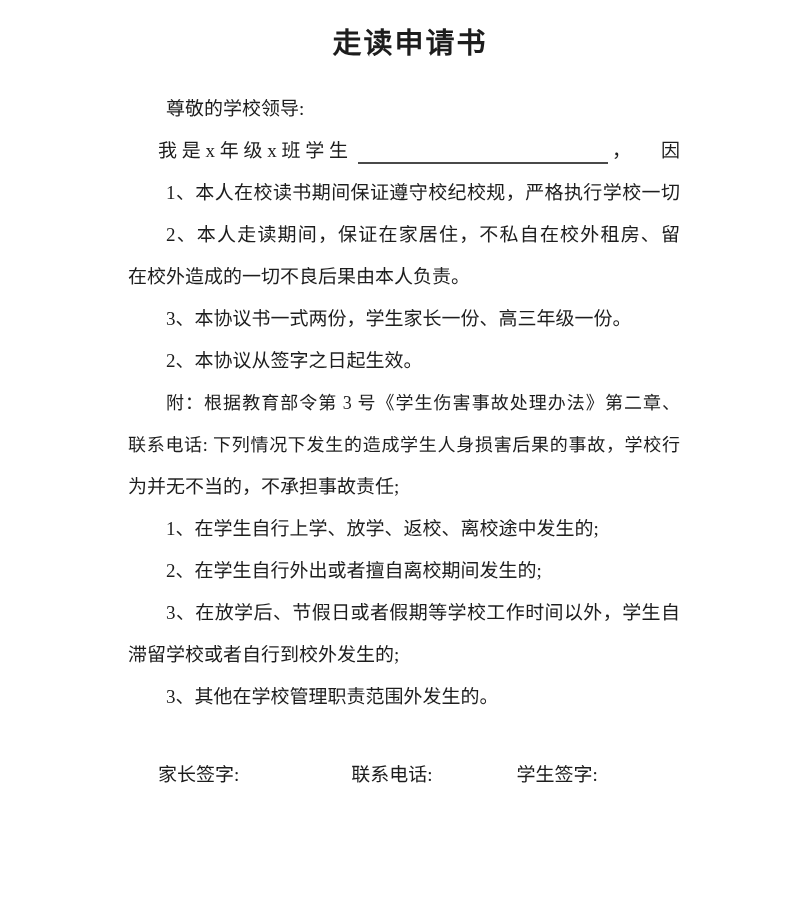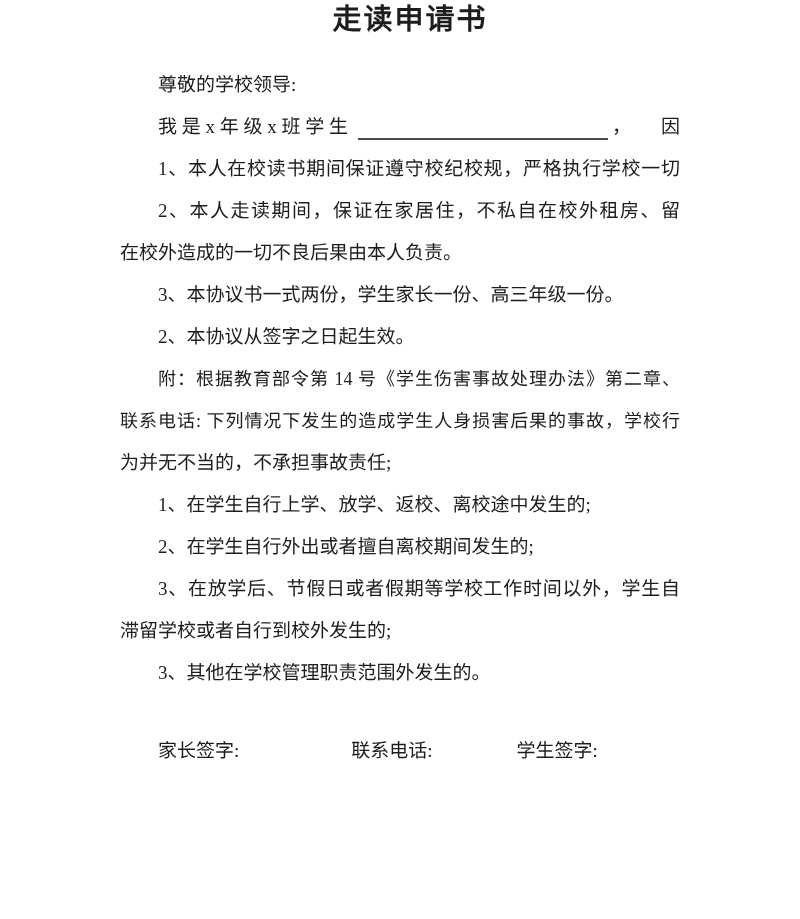--- a/index.html
+++ b/index.html
@@ -10,38 +10,40 @@
   .page {
     position: relative;
     width: 800px;
     height: 919px;
     background: #ffffff;
     color: #1d1d1d;
     font-family: "Liberation Serif", "DejaVu Serif", serif;
     overflow: hidden;
   }
   .doc-title {
+    margin-top: 24px;
     text-align: center;
     font-size: 29px;
     font-weight: 700;
     letter-spacing: 2px;
     line-height: 38px;
     padding-left: 20px;
   }
   .doc-body {
     width: 560px;
     margin: 26px 120px 0 120px;
     font-size: 19px;
   }
   .line {
     height: 42px;
     line-height: 42px;
     overflow: hidden;
     white-space: normal;
     text-align: left;
+    margin-left: 8px;
   }
   .line.ind { padding-left: 38px; }
   .line.j {
     text-align: justify;
     text-align-last: justify;
   }
   .line.fs18 { font-size: 18px; }
   
   .intro-line {
     display: flex;
@@ -98,21 +100,21 @@
 
 
     <div class="line ind j">2、本人走读期间，保证在家居住，不私自在校外租房、留宿。</div>
 
     <div class="line">在校外造成的一切不良后果由本人负责。</div>
 
     <div class="line ind">3、本协议书一式两份，学生家长一份、高三年级一份。</div>
 
     <div class="line ind">2、本协议从签字之日起生效。</div>
 
-    <div class="line ind j fs18">附：根据教育部令第 14 号《学生伤害事故处理办法》第二章、</div>
+    <div class="line ind j fs18">附：根据教育部令第 3 号《学生伤害事故处理办法》第二章、</div>
 
     <div class="line j fs18">联系电话: 下列情况下发生的造成学生人身损害后果的事故，学校行</div>
 
     <div class="line">为并无不当的，不承担事故责任;</div>
 
     <div class="line ind">1、在学生自行上学、放学、返校、离校途中发生的;</div>
 
     <div class="line ind">2、在学生自行外出或者擅自离校期间发生的;</div>
 
     <div class="line ind j">3、在放学后、节假日或者假期等学校工作时间以外，学生自行</div>

